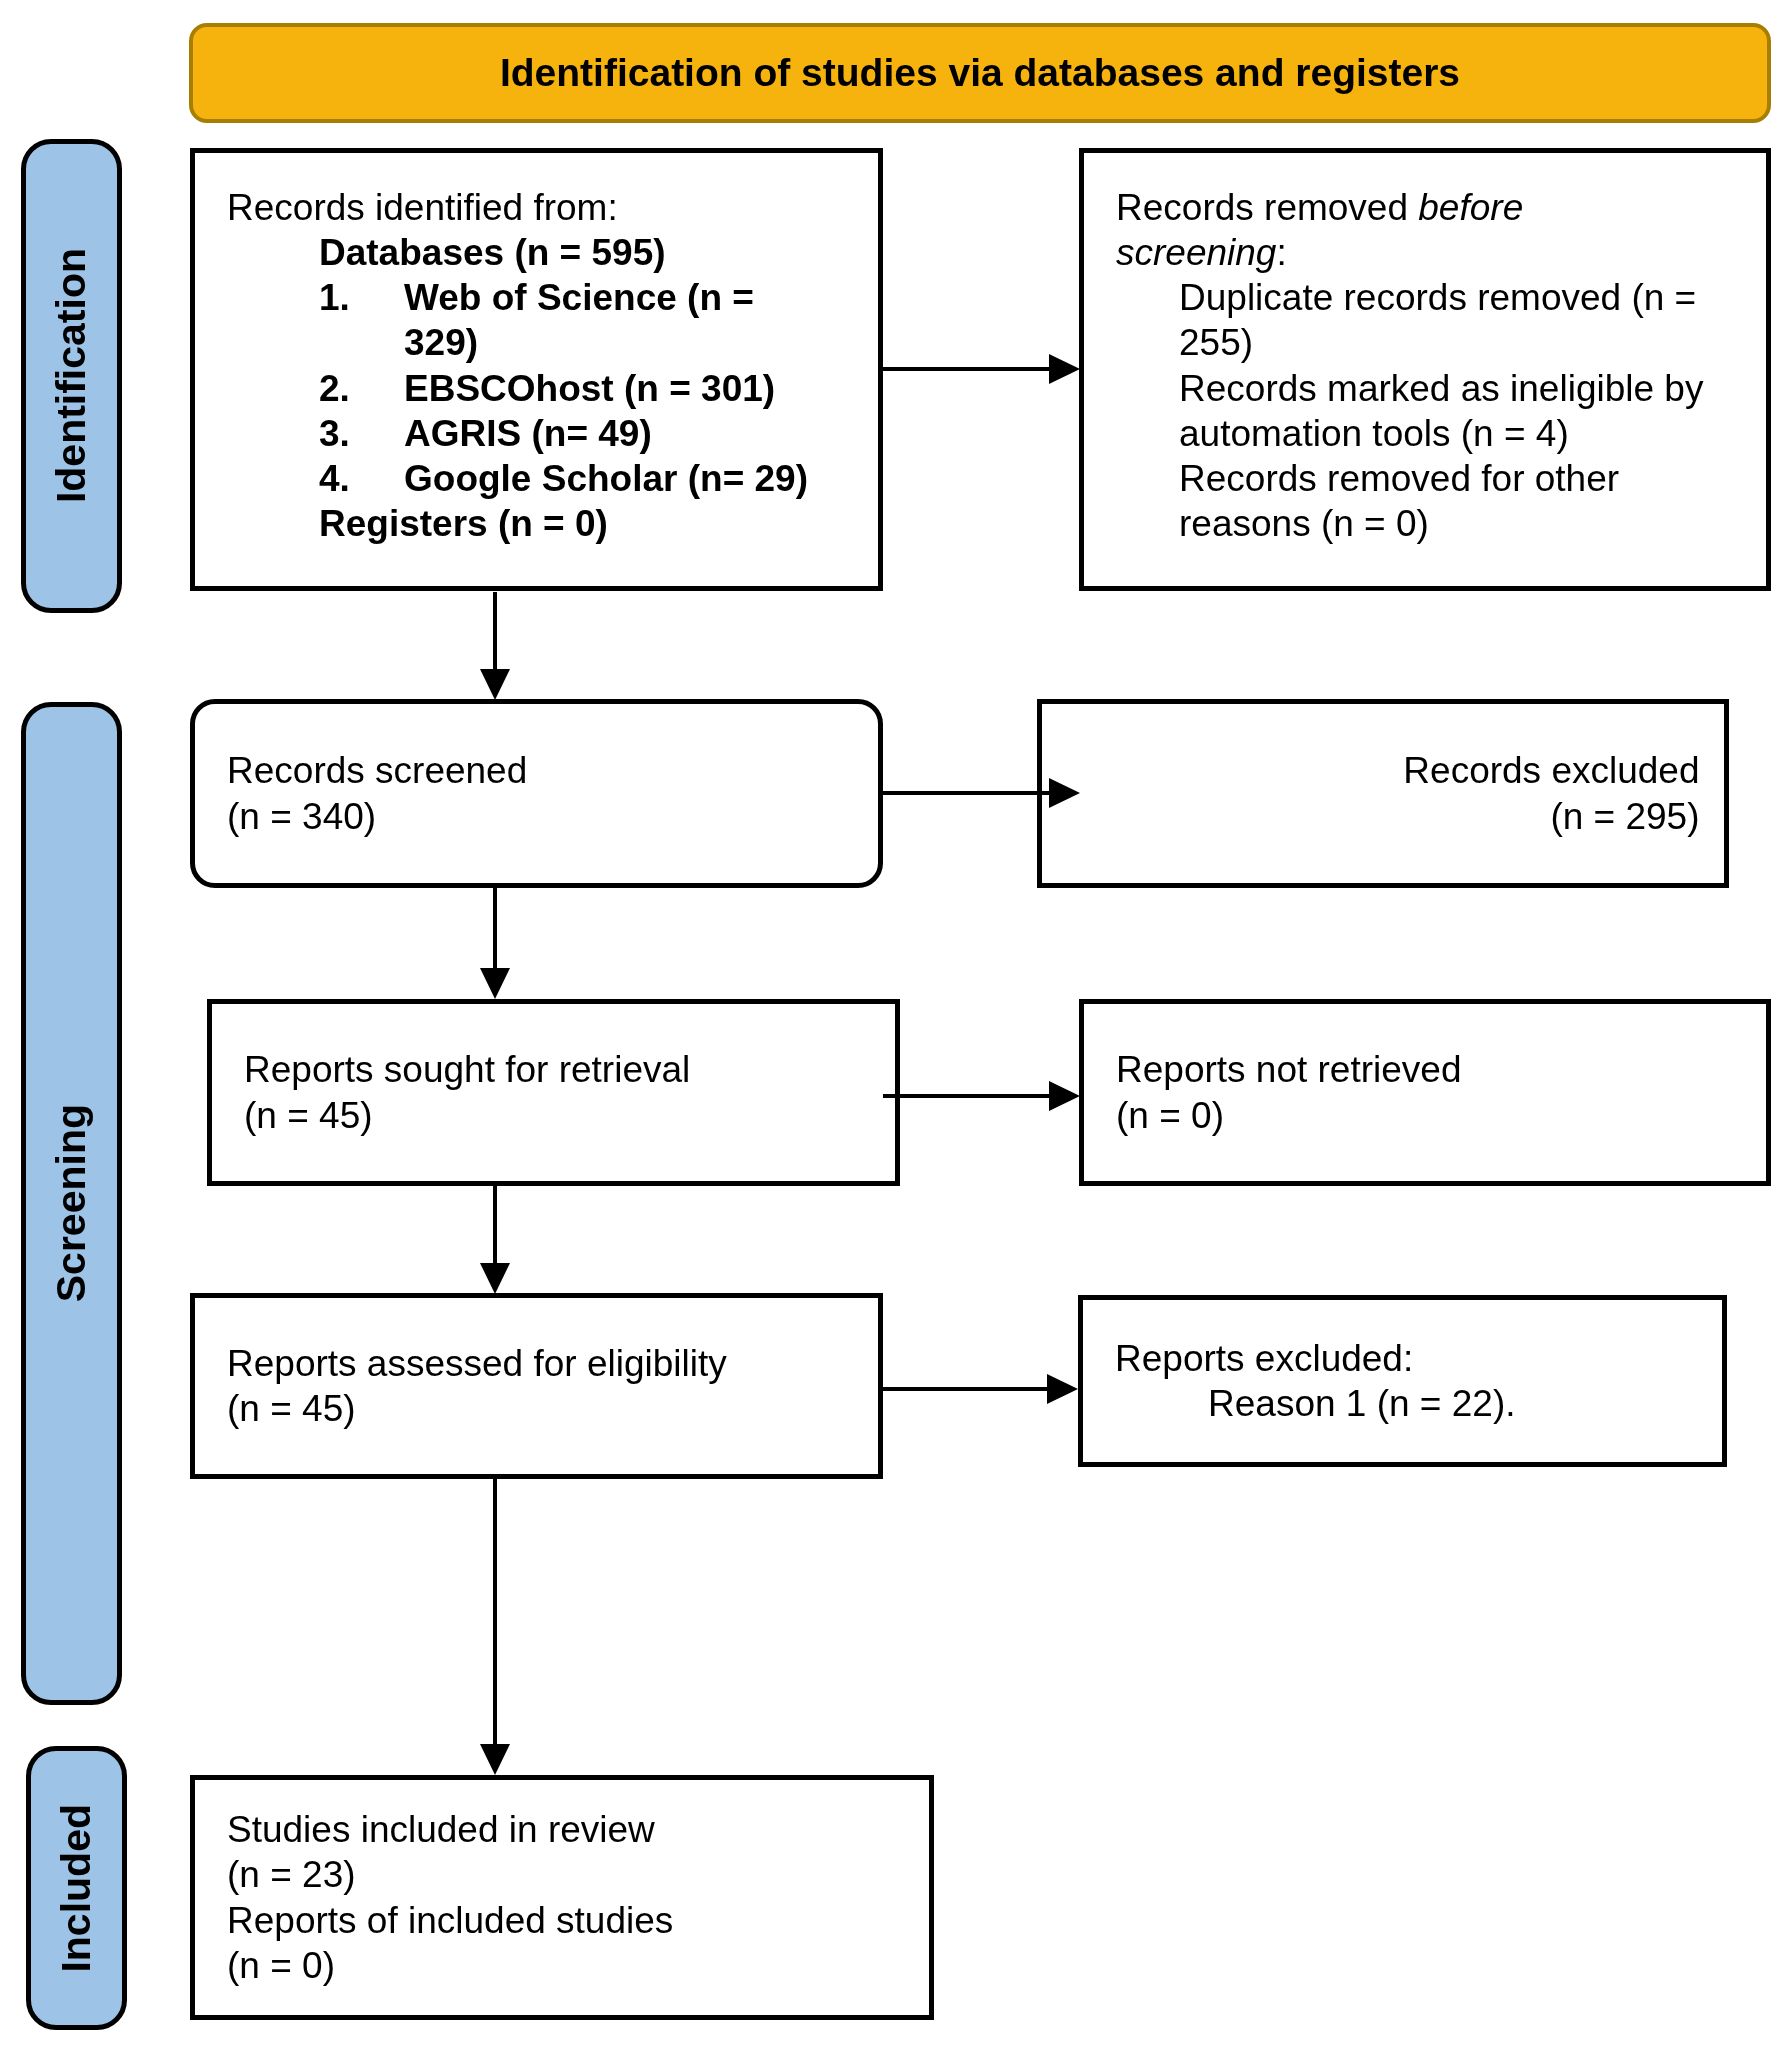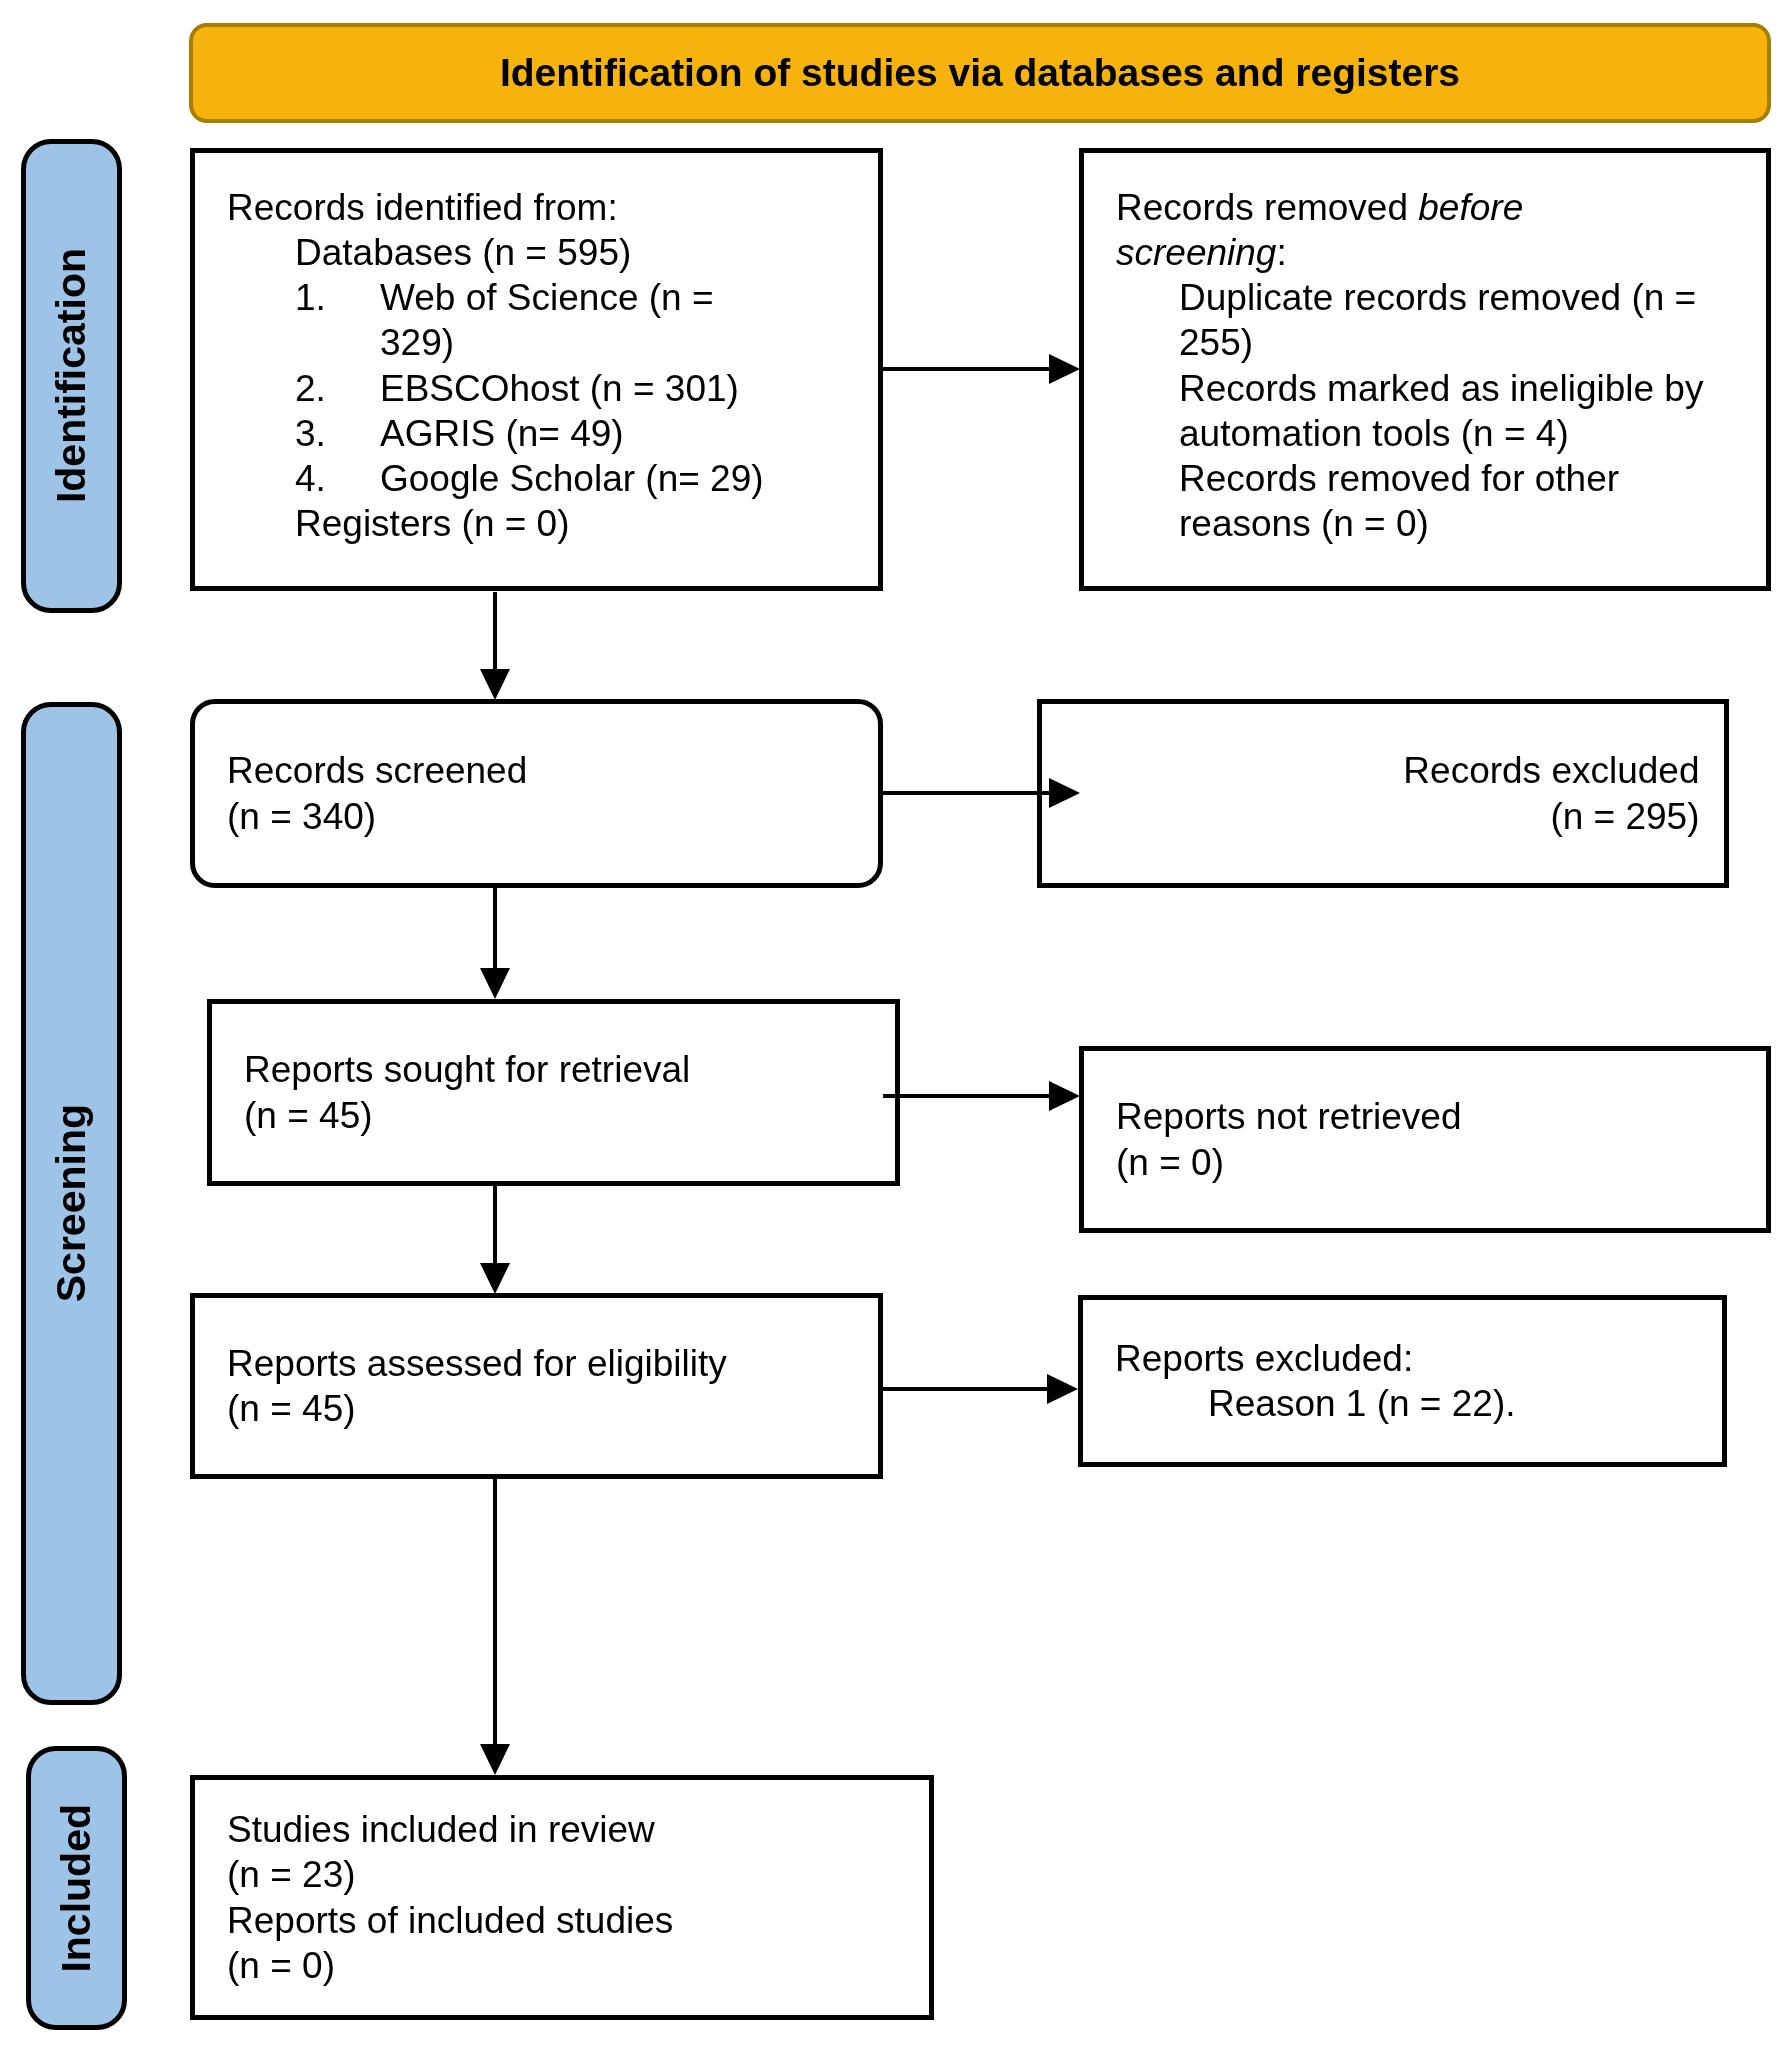--- a/index.html
+++ b/index.html
@@ -58,26 +58,26 @@
     display: flex; flex-direction: column; justify-content: center;
     padding: 19.3px 24.5px 19.3px 32px;
   }
   .box.top-align { justify-content: flex-start; padding-top: 32px; }
 
   .box-records-identified   { left: 190px;  top: 148px;  width: 693px; height: 443px; }
   .box-records-removed      { left: 1079px; top: 148px;  width: 692px; height: 443px; }
   .box-records-screened     { left: 190px;  top: 699px; width: 693px; height: 189px; border-radius: 25px; }
   .box-records-excluded     { left: 1037px; top: 699px; width: 692px; height: 189px; text-align: right; }
   .box-reports-sought       { left: 207px;  top: 999px; width: 693px; height: 187px; }
-  .box-reports-not-retrieved{ left: 1079px; top: 999px; width: 692px; height: 187px; margin-top: 47px; }
+  .box-reports-not-retrieved{ left: 1079px; top: 999px; width: 692px; height: 187px; }
   .box-reports-assessed     { left: 190px;  top: 1293px; width: 693px; height: 186px; }
   .box-reports-excluded     { left: 1078px; top: 1295px; width: 649px; height: 172px; }
   .box-studies-included     { left: 190px;  top: 1775px; width: 744px; height: 245px; }
 
-  .ind1 { margin-left: 68px; }
+  .ind1 { margin-left: 92px; font-weight: bold; }
   .li { display: flex; }
   .li .num { flex: 0 0 85px; }
   .li .txt { max-width: 412px; }
 
   .intro2 { max-width: 480px; }
   .ind2 { margin-left: 63px; }
   .ind2 .item2 { max-width: 528px; }
   .italic { font-style: italic; }
 
   .reason-line { margin-left: 93px; }

